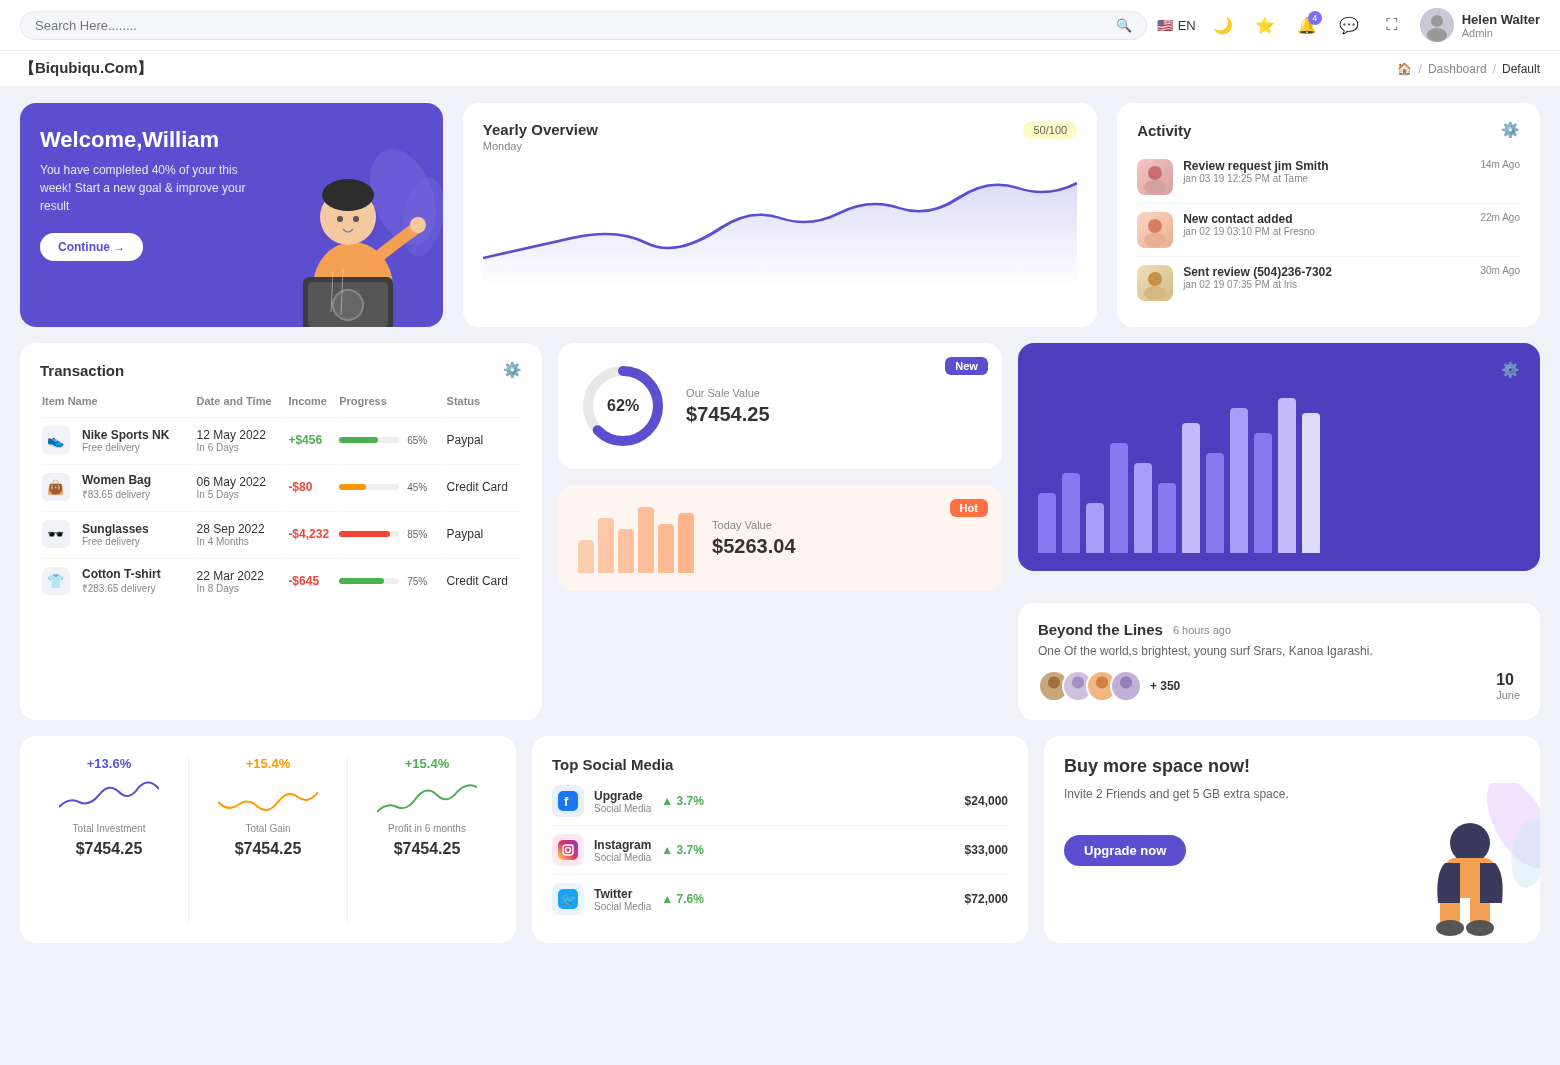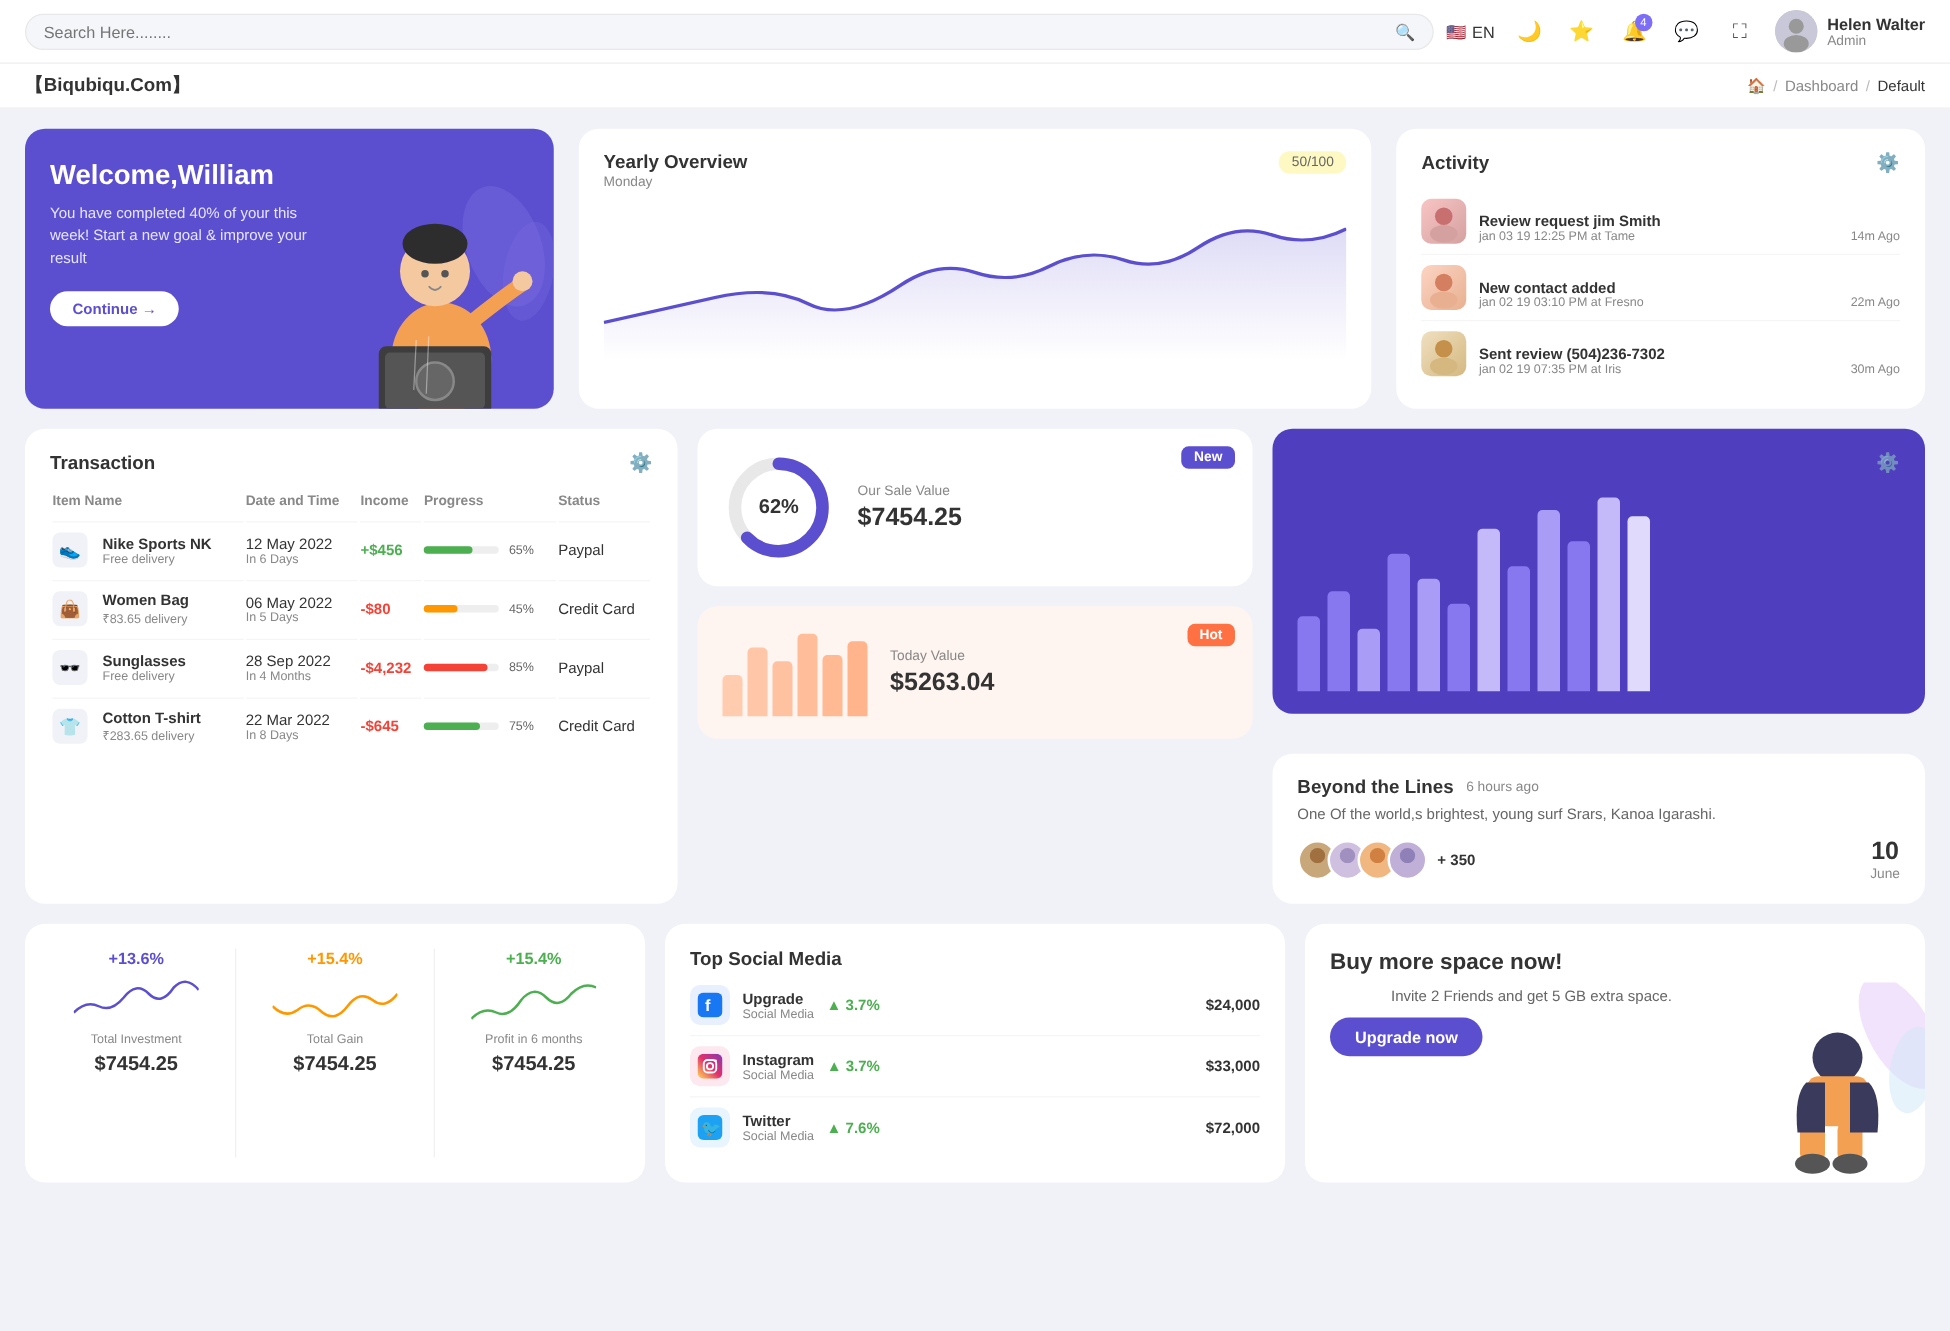--- a/index.html
+++ b/index.html
@@ -72,21 +72,21 @@
     .card-title { font-size: 15px; font-weight: 700; }
     .card-subtitle { font-size: 11px; color: #888; margin-top: 2px; }
     .card-badge { background: #fef9c3; border-radius: 10px; padding: 3px 10px; font-size: 11px; color: #666; }
     .chart-area { flex: 1; min-height: 120px; }
 
     
     .activity-card {
       background: #fff; border-radius: 16px; padding: 18px 20px;
     }
     .activity-header { display: flex; justify-content: space-between; align-items: center; margin-bottom: 12px; }
-    .activity-item { display: flex; align-items: flex-end; gap: 10px; padding: 8px 0; border-bottom: 1px solid #f5f5f5; }
+    .activity-item { display: flex; align-items: flex-start; gap: 10px; padding: 8px 0; border-bottom: 1px solid #f5f5f5; }
     .activity-item:last-child { border-bottom: none; }
     .activity-thumb { width: 36px; height: 36px; border-radius: 8px; object-fit: cover; background: #ddd; flex-shrink: 0; }
     .activity-content { flex: 1; }
     .activity-name { font-size: 12px; font-weight: 600; }
     .activity-sub { font-size: 10px; color: #888; }
     .activity-time { font-size: 10px; color: #888; white-space: nowrap; }
 
     
     .row2 { display: grid; grid-template-columns: 1fr 0.85fr 1fr; gap: 16px; }
 
@@ -144,21 +144,21 @@
       background: #fff; border-radius: 16px; padding: 18px 20px; margin-top: 32px;
     }
     .beyond-header { display: flex; align-items: center; gap: 10px; margin-bottom: 6px; }
     .beyond-title { font-size: 15px; font-weight: 700; }
     .beyond-time { font-size: 11px; color: #888; }
     .beyond-text { font-size: 12px; color: #666; margin-bottom: 12px; }
     .beyond-avatars { display: flex; align-items: center; gap: -6px; }
     .beyond-avatar { width: 32px; height: 32px; border-radius: 50%; background: #ccc; border: 2px solid #fff; margin-left: -8px; display: flex; align-items: center; justify-content: center; font-size: 14px; overflow: hidden; }
     .beyond-avatar:first-child { margin-left: 0; }
     .beyond-count { font-size: 12px; font-weight: 600; margin-left: 8px; }
-    .beyond-date { text-align: center; font-size: 20px; font-weight: 800; color: #333; }
+    .beyond-date { text-align: left; font-size: 16px; font-weight: 800; color: #333; }
     .beyond-date-sub { font-size: 11px; color: #888; text-align: right; }
     .beyond-footer { display: flex; justify-content: space-between; align-items: center; margin-top: 8px; }
     .right-col { display: flex; flex-direction: column; }
 
     
     .row3 { display: grid; grid-template-columns: 1fr 1fr 1fr; gap: 16px; }
 
     
     .sparkline-card { background: #fff; border-radius: 16px; padding: 20px; display: flex; gap: 0; }
     .spark-item { flex: 1; display: flex; flex-direction: column; align-items: center; gap: 6px; }
@@ -172,21 +172,21 @@
     .social-row { display: flex; align-items: center; gap: 10px; padding: 8px 0; border-bottom: 1px solid #f5f5f5; }
     .social-row:last-child { border-bottom: none; }
     .social-icon { width: 32px; height: 32px; border-radius: 8px; display: flex; align-items: center; justify-content: center; font-size: 16px; }
     .social-name { font-size: 12px; font-weight: 600; }
     .social-pct { font-size: 12px; color: #4caf50; font-weight: 600; display: flex; align-items: center; gap: 3px; }
     .social-value { font-size: 12px; font-weight: 700; margin-left: auto; }
 
     
     .upgrade-card { background: #fff; border-radius: 16px; padding: 20px; position: relative; overflow: hidden; }
     .upgrade-title { font-size: 18px; font-weight: 800; margin-bottom: 8px; }
-    .upgrade-text { font-size: 12px; color: #666; margin-bottom: 8px; line-height: 1.5; text-align: right; }
+    .upgrade-text { font-size: 12px; color: #666; margin-bottom: 32px; line-height: 1.5; }
     .upgrade-btn {
       background: #5b4fcf; color: #fff; border: none; border-radius: 20px;
       padding: 8px 20px; font-size: 13px; font-weight: 600; cursor: pointer;
     }
 
     
     svg { display: block; }
 
     
     .gear-icon { color: #bbb; cursor: pointer; font-size: 15px; }

